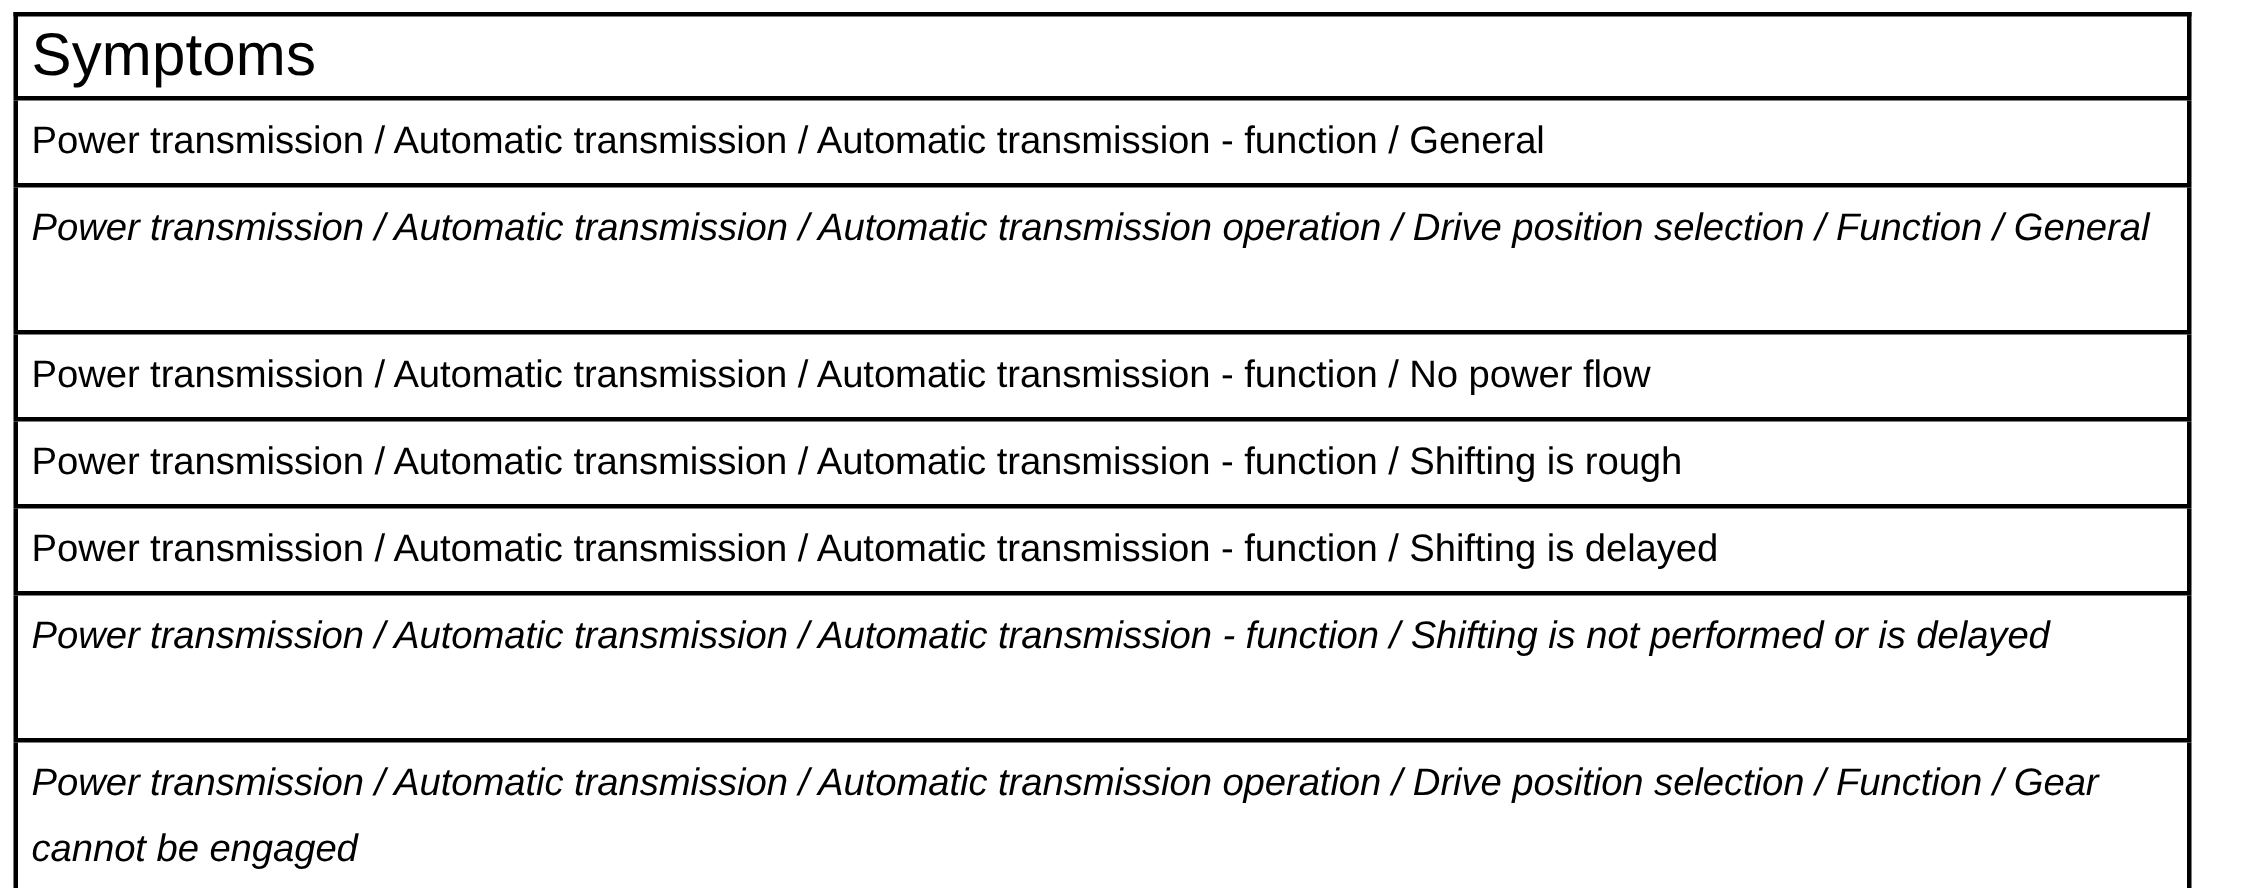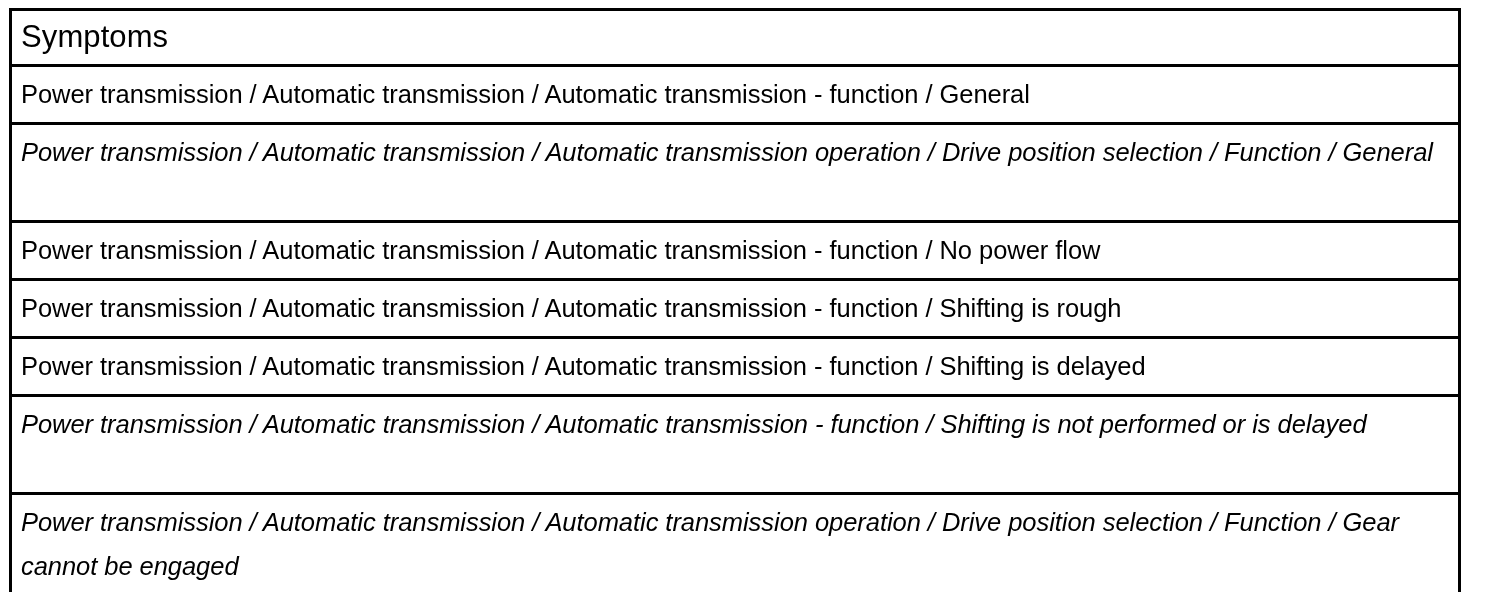--- a/index.html
+++ b/index.html
@@ -47,21 +47,21 @@
     vertical-align: top;
     background: #ffffff;
   }
 
   .symptoms-table tr:last-child td {
     border-bottom: 0;
   }
 
   .header-cell {
     padding: 6px 0 7px 9px;
-    font-size: 31px;
+    font-size: 40px;
     line-height: 40px;
     font-weight: normal;
     letter-spacing: 0.1px;
     height: 53px;
     box-sizing: border-box;
   }
 
   .symptom-cell {
     padding: 5px 0 6px 9px;
     font-size: 25.5px;

